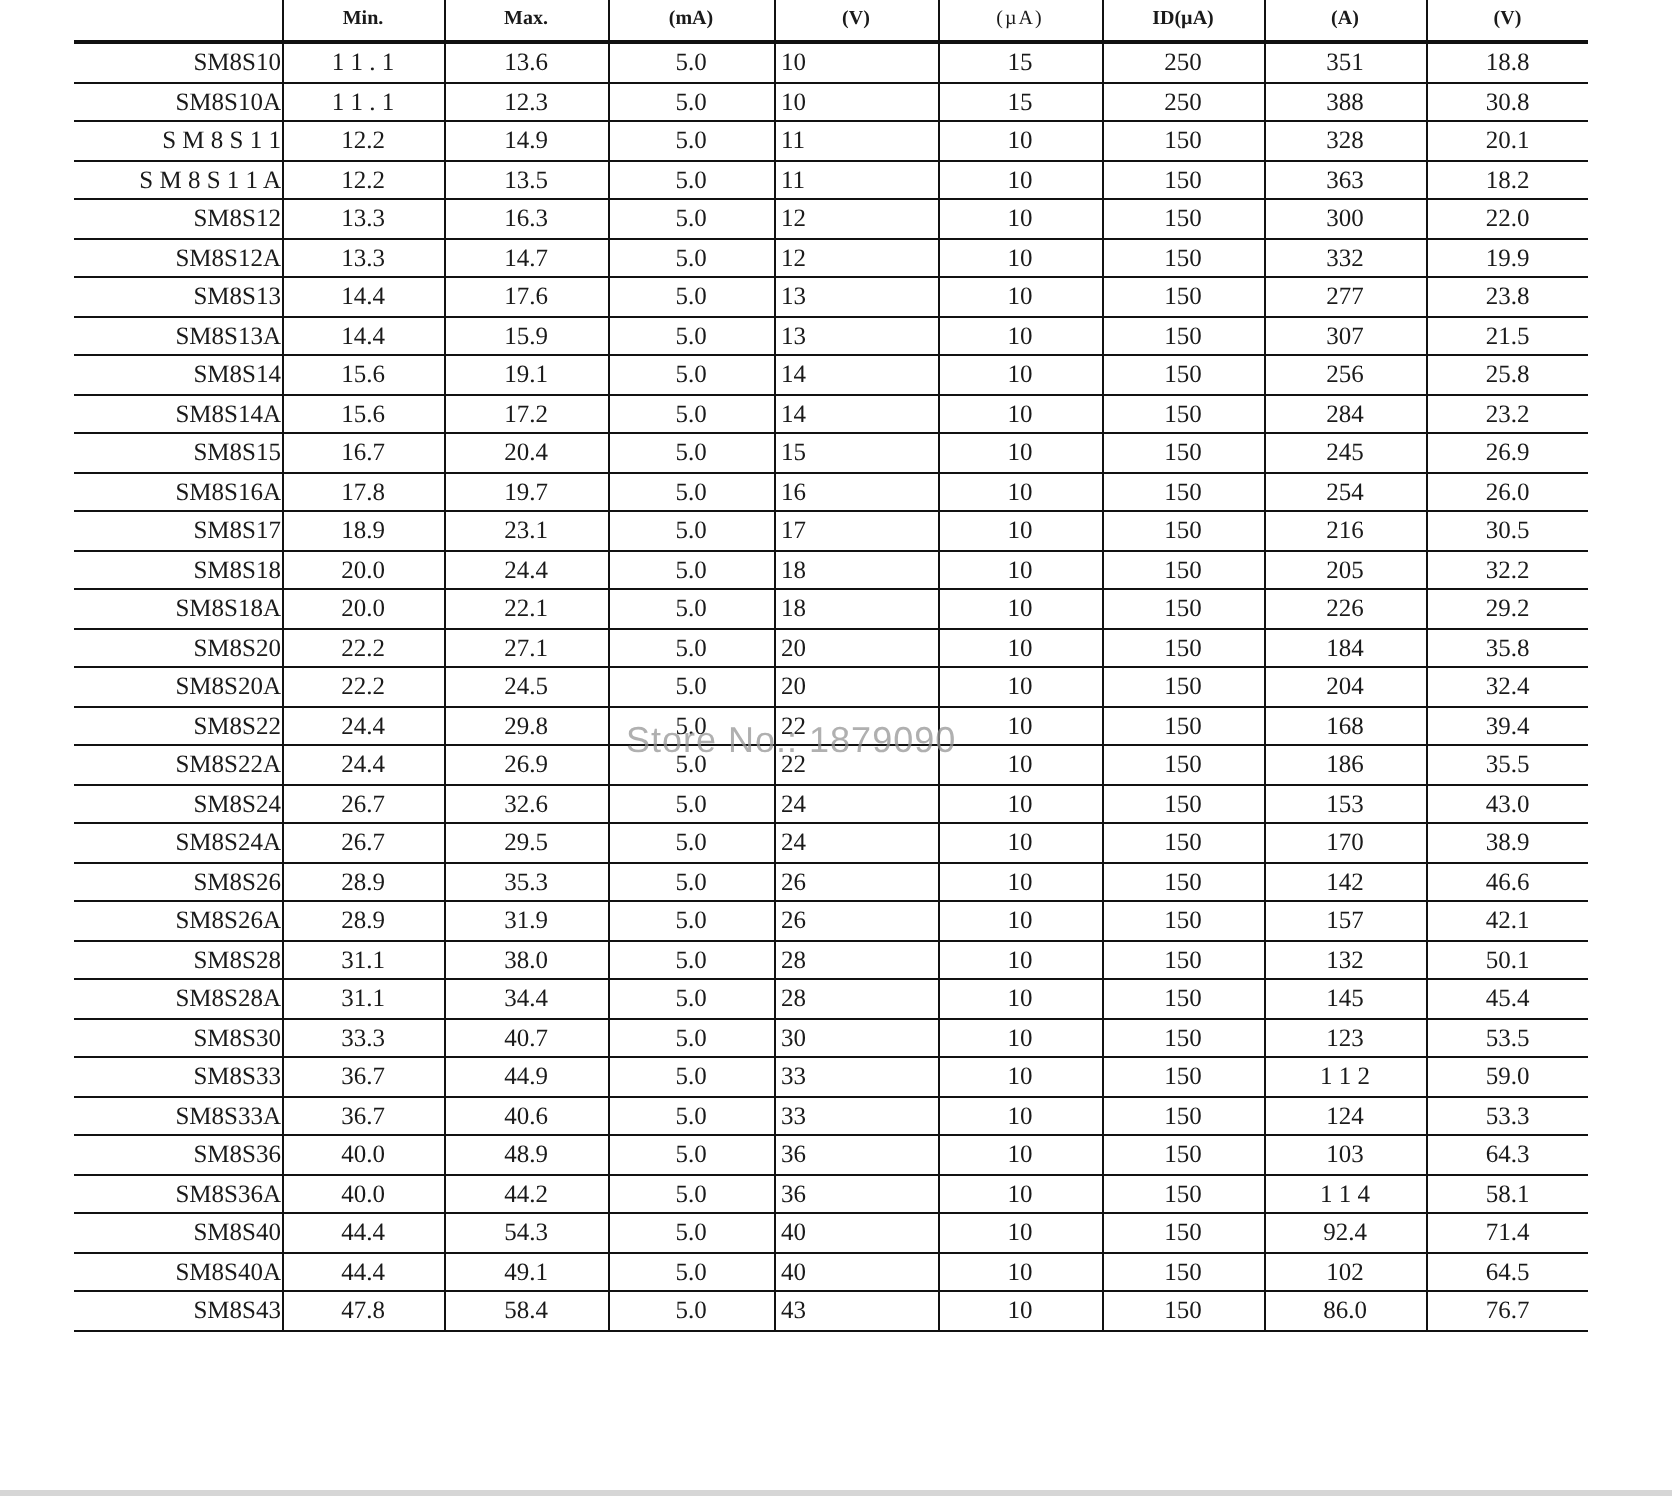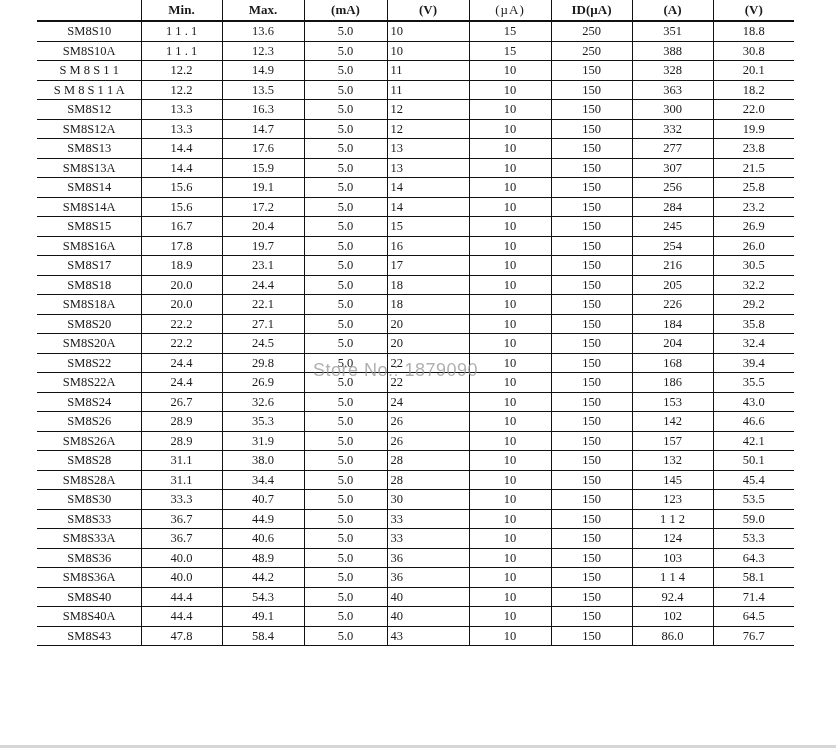--- a/index.html
+++ b/index.html
@@ -34,42 +34,42 @@
   table.spec col.c-v { width: 82px; }
   table.spec col.c-ua { width: 82px; }
   table.spec col.c-id { width: 81px; }
   table.spec col.c-a { width: 81px; }
   table.spec col.c-vc { width: 81px; }
 
   table.spec th {
     height: 20px;
     padding: 0;
     font-weight: bold;
-    font-size: 13px;
+    font-size: 10px;
     text-align: center;
     vertical-align: middle;
     border-bottom: 2.5px solid #111;
     border-left: 1px solid #111;
     line-height: 20px;
   }
   table.spec th.h-name { border-left: none; }
   table.spec th.h-ua { font-weight: normal; letter-spacing: 1px; }
 
   table.spec td {
     height: 18.5px;
     padding: 0;
     text-align: center;
     vertical-align: middle;
     border-bottom: 1px solid #111;
     border-left: 1px solid #111;
     line-height: 18px;
     white-space: nowrap;
   }
   table.spec td.name {
-    text-align: center;
+    text-align: right;
     border-left: none;
     padding-left: 1px;
   }
   table.spec td.v-col { text-align: left; padding-left: 3px; }
 
   .watermark {
     position: absolute;
     left: 313px;
     top: 360px;
     font-family: "Liberation Sans", "DejaVu Sans", sans-serif;
@@ -331,20 +331,31 @@
           <td>26.7</td>
           <td>32.6</td>
           <td>5.0</td>
           <td class="v-col">24</td>
           <td>10</td>
           <td>150</td>
           <td>153</td>
           <td>43.0</td>
         </tr>
         <tr>
+          <td class="name">SM8S24A</td>
+          <td>26.7</td>
+          <td>29.5</td>
+          <td>5.0</td>
+          <td class="v-col">24</td>
+          <td>10</td>
+          <td>150</td>
+          <td>170</td>
+          <td>38.9</td>
+        </tr>
+        <tr>
           <td class="name">SM8S26</td>
           <td>28.9</td>
           <td>35.3</td>
           <td>5.0</td>
           <td class="v-col">26</td>
           <td>10</td>
           <td>150</td>
           <td>142</td>
           <td>46.6</td>
         </tr>

